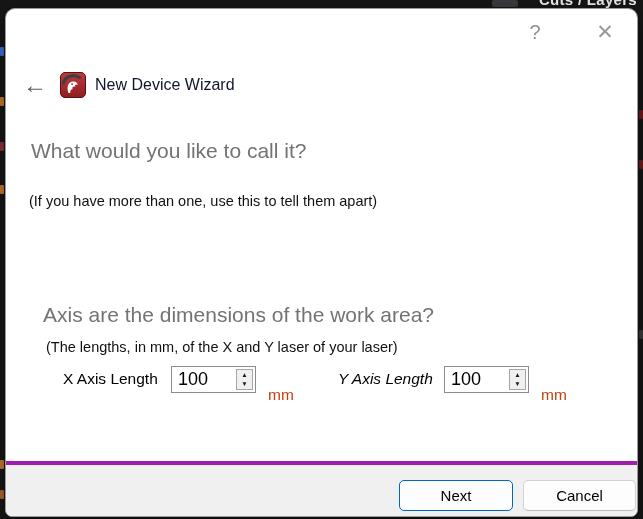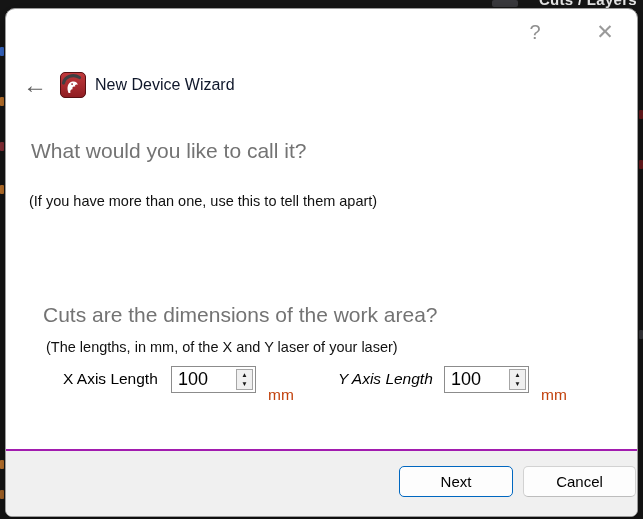--- a/index.html
+++ b/index.html
@@ -92,22 +92,22 @@
     width: 17px; margin: 2px; border: 1px solid #a6a6a6; background: #f0f0f0;
     display: flex; flex-direction: column;
   }
   .spin-btn {
     flex: 1; display: flex; align-items: center; justify-content: center;
     font-size: 6.5px; color: #1a1a1a; background: transparent; border: none;
     cursor: pointer; line-height: 1; padding: 0;
   }
 
   .footer {
-    position: absolute; left: 0; bottom: 0; width: 100%; height: 67px;
-    background: #f0f0f0; border-top: 2px solid #a21caf;
+    position: absolute; left: 0; bottom: 0; width: 100%; height: 55px;
+    background: #f0f0f0; border-top: 4px solid #a21caf;
     border-radius: 0 0 6px 6px;
   }
   .btn {
     position: absolute; top: 15px; height: 31px;
     background: #fdfdfd; border-radius: 5px;
     font-family: "Liberation Sans", sans-serif;
     font-size: 15px; color: #000; cursor: pointer;
     display: flex; align-items: center; justify-content: center;
   }
   .next-btn   { left: 393px; width: 114px; border: 1.5px solid #0067c0; }
@@ -148,21 +148,21 @@
         <path d="M8.5 21 C6.5 16 7.5 10.5 12.5 9.5 C15.5 9 17.6 10.8 17.9 12.9 C16.2 12.1 14.6 12.9 15.2 14.7 C13.4 13.9 11.8 14.9 12.6 17.2 C11.2 16.9 9.8 18.3 10.4 21 Z" fill="#ffffff"></path>
         <circle cx="12.1" cy="12.1" r="0.85" fill="#8f1d22"></circle>
       </svg>
     </span>
     <span class="wizard-title">New Device Wizard</span>
   </div>
 
   <div class="h-question h1">What would you like to call it?</div>
   <div class="sub-note sub1">(If you have more than one, use this to tell them apart)</div>
 
-  <div class="h-question h2">Cuts are the dimensions of the work area?</div>
+  <div class="h-question h2">Axis are the dimensions of the work area?</div>
   <div class="sub-note sub2">(The lengths, in mm, of the X and Y laser of your laser)</div>
 
   <div class="axis-row">
     <span class="axis-label x-label">X Axis Length</span>
     <div class="spinbox x-spin">
       <input class="spin-value" type="text" value="100" style="">
       <div class="spin-buttons">
         <button class="spin-btn">▲</button>
         <button class="spin-btn">▼</button>
       </div>

